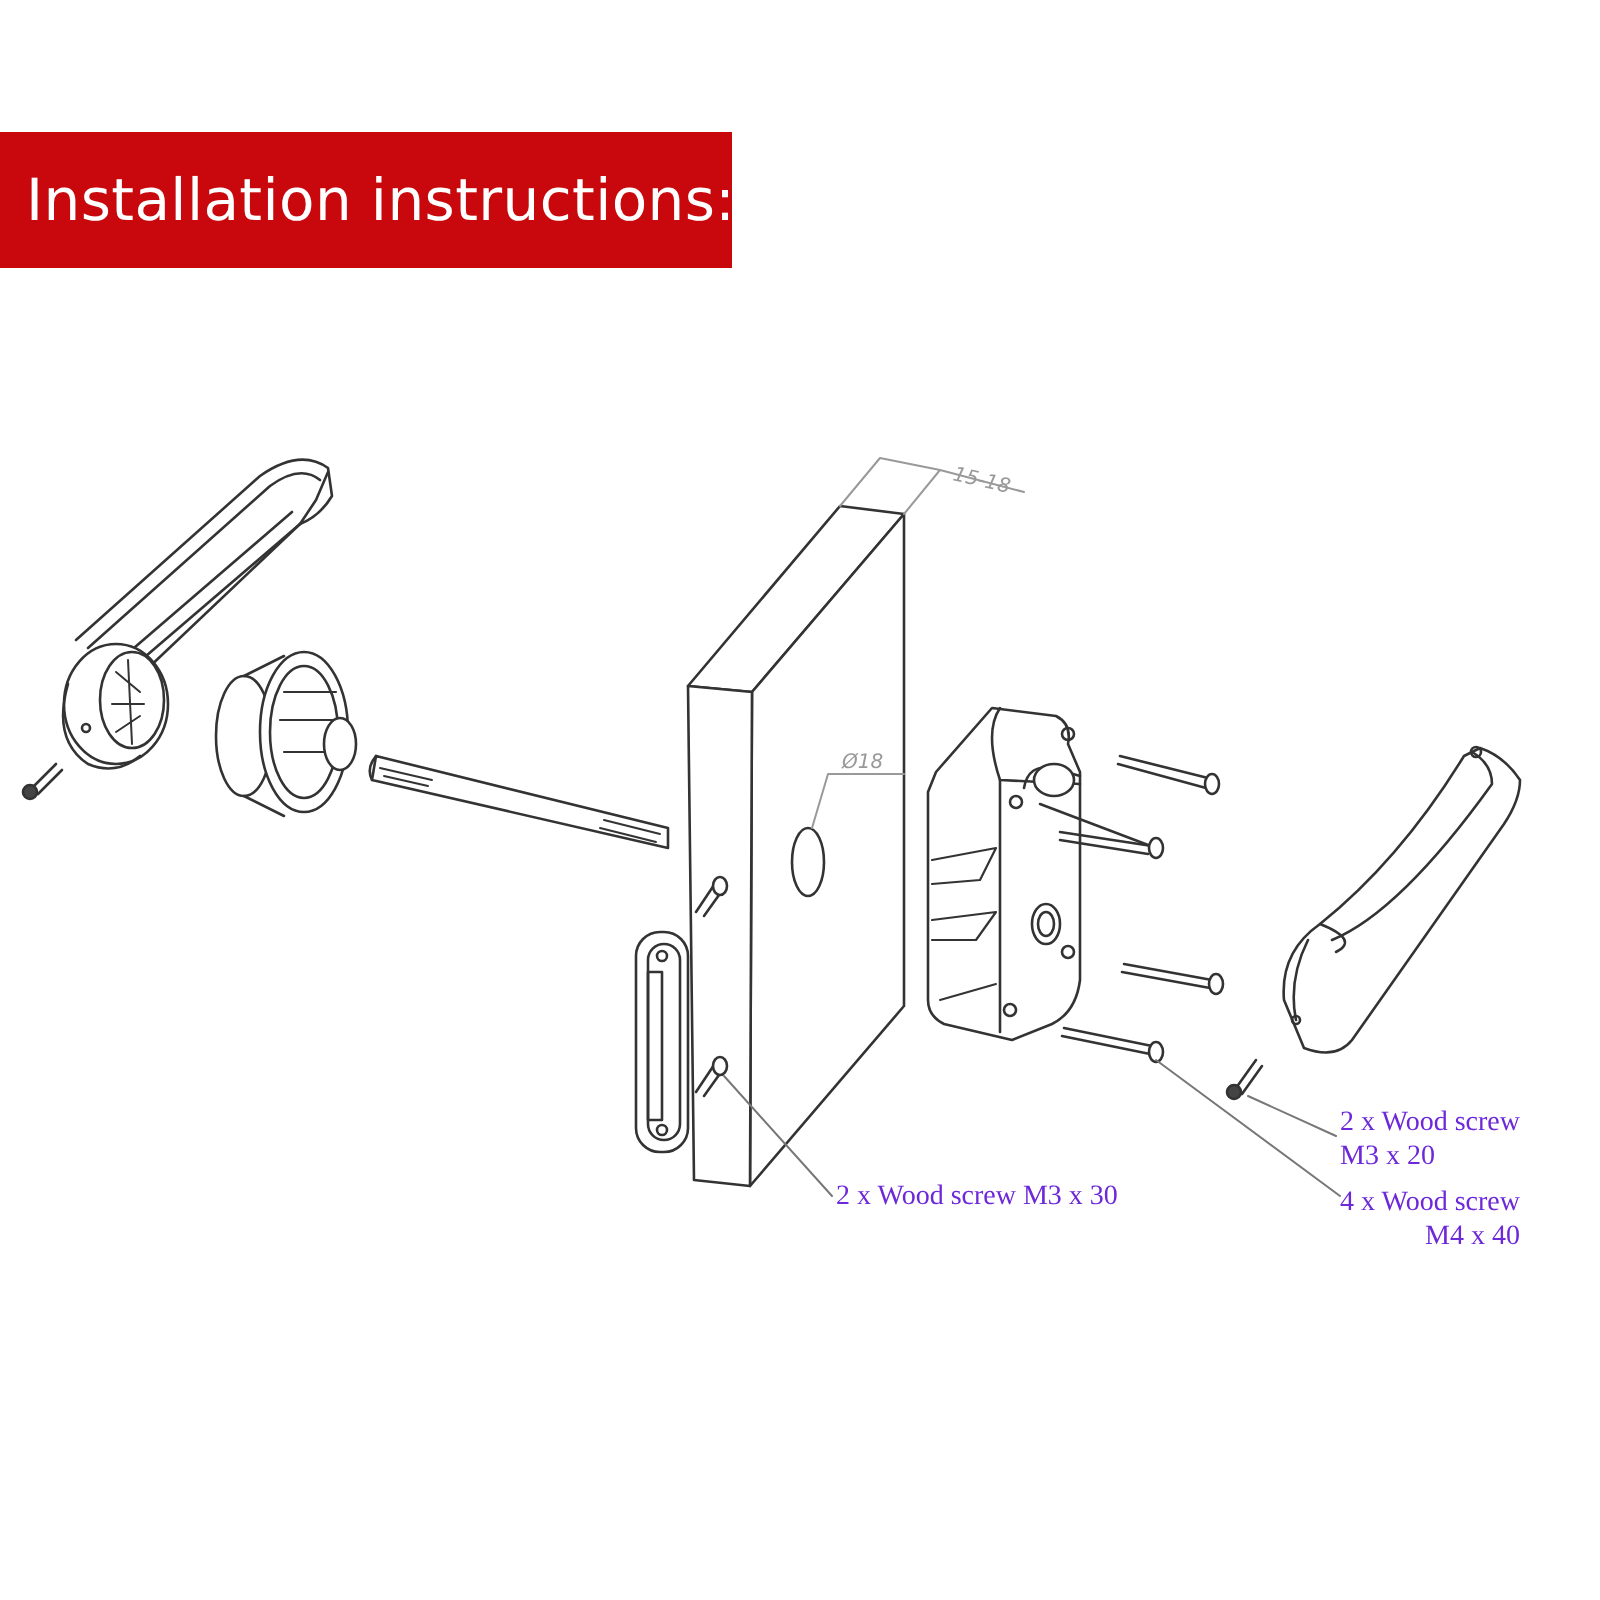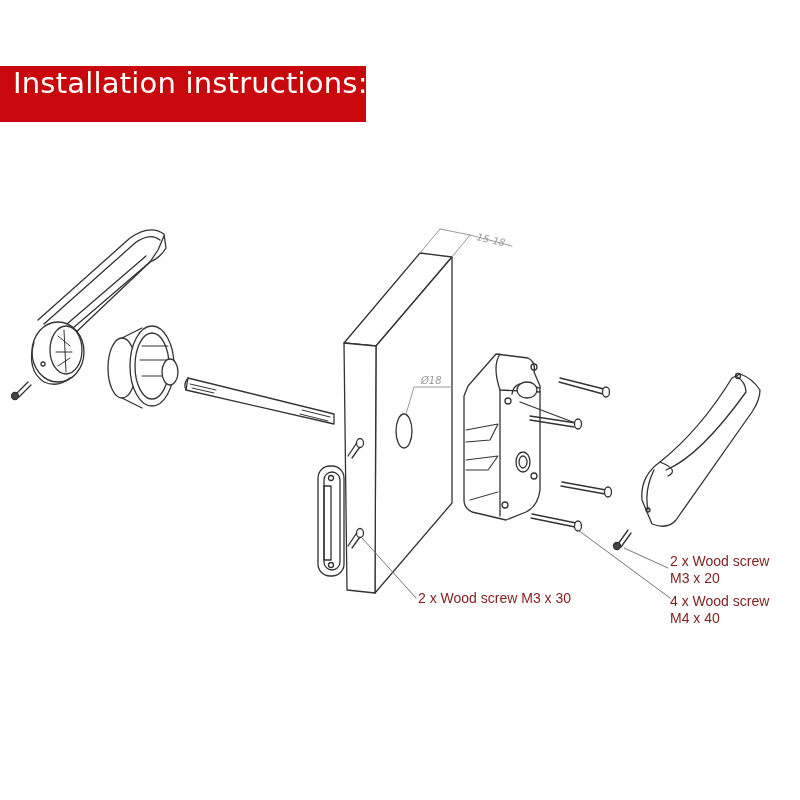--- a/index.html
+++ b/index.html
@@ -1,24 +1,24 @@
 <!DOCTYPE html>
 <html><head>
 <meta charset="utf-8">
 <style>
   html, body { margin: 0; padding: 0; background: #ffffff; }
   body { width: 800px; height: 800px; position: relative; overflow: hidden;
          font-family: "DejaVu Sans", "Liberation Sans", sans-serif; }
-  .banner { position: absolute; left: 0; top: 66px; width: 366px; height: 56px;
-            background: #c8080c; display: flex; }
+  .banner { position: absolute; left: 0; top: 66px; width: 366px; height: 68px;
+            background: #c8080c; display: flex; align-items: center; }
   .banner-title { color: #ffffff; font-size: 29px; padding-left: 13px; letter-spacing: 0.2px;
                   font-family: "DejaVu Sans", sans-serif; white-space: nowrap; }
   svg.drawing { position: absolute; left: 0; top: 0; width: 800px; height: 800px; }
-  .callout { position: absolute; font-size: 14px; color: #7f1d1d; line-height: 17px;
-             font-family: Liberation Sans, sans-serif; white-space: nowrap; }
+  .callout { position: absolute; font-size: 14px; color: #6d28d9; line-height: 17px;
+             font-family: Liberation Serif, serif; white-space: nowrap; }
   .dim { font-family: "DejaVu Sans", sans-serif; font-size: 10px; fill: #999; font-style: italic; }
 </style>
 </head>
 <body>
 
 <div class="banner">
   <span class="banner-title">Installation instructions:</span>
 </div>
 
 <svg class="drawing" viewBox="0 0 800 800" fill="none" stroke="#333" stroke-width="1.3" stroke-linejoin="round" stroke-linecap="round">
@@ -135,16 +135,16 @@
   <path d="M578,530 L670,598" stroke="#777" stroke-width="1"></path>
 </svg>
 
 <div class="callout" style="left:418px; top:590px;">2 x Wood screw M3 x 30</div>
 
 <div class="callout" style="left:670px; top:553px;">
   <div>2 x Wood screw</div>
   <div>M3 x 20</div>
 </div>
 
-<div class="callout" style="left:670px; top:593px;">
+<div class="callout" style="left:670px; top:593px;text-align:right;">
   <div>4 x Wood screw</div>
   <div>M4 x 40</div>
 </div>
 
 </body></html>

